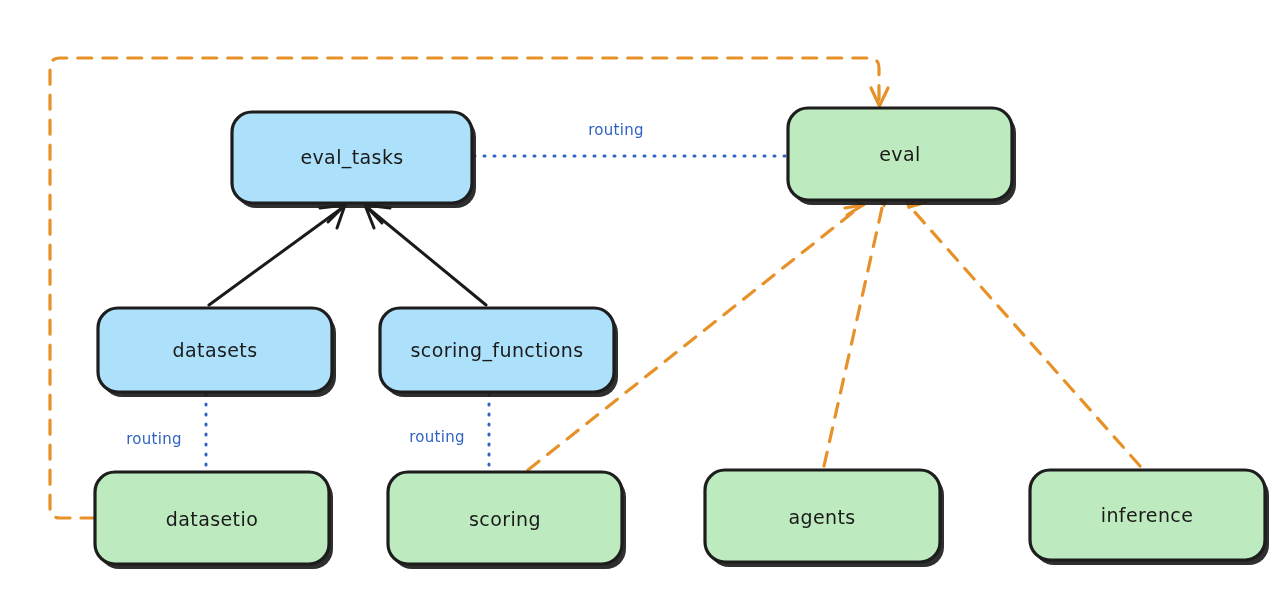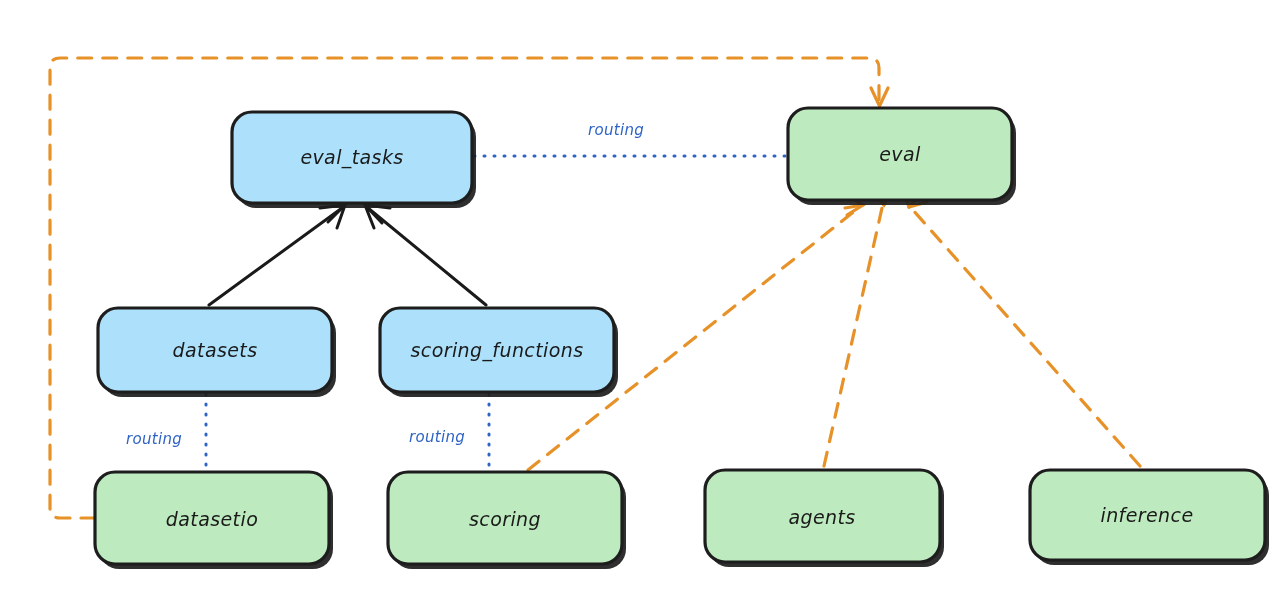--- a/index.html
+++ b/index.html
@@ -12,21 +12,20 @@
     width: 1280px;
     height: 596px;
     overflow: hidden;
     font-family: "DejaVu Sans", sans-serif;
   }
   #diagram-root {
     position: relative;
     width: 1280px;
     height: 596px;
     background: #ffffff;
-    font-style: italic;
   }
   svg#diagram-canvas {
     position: absolute;
     top: 0;
     left: 0;
     width: 1280px;
     height: 596px;
   }
   .node-label {
     font-family: "DejaVu Sans", sans-serif;

